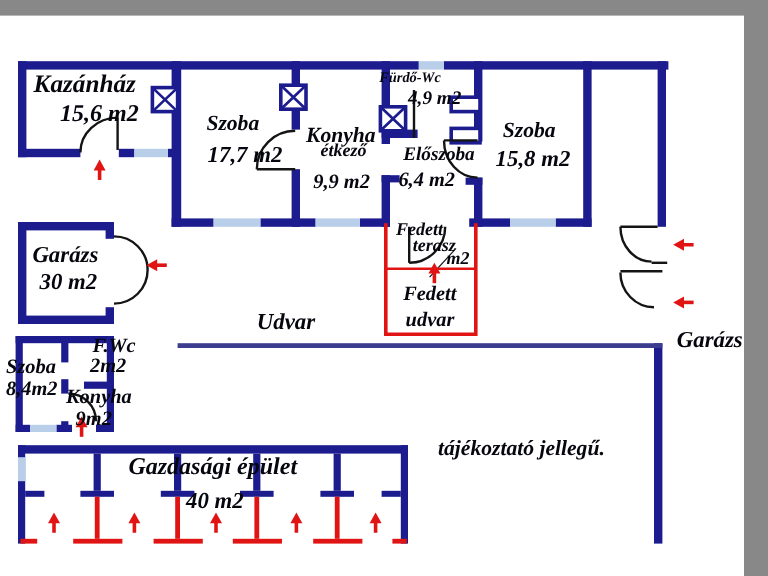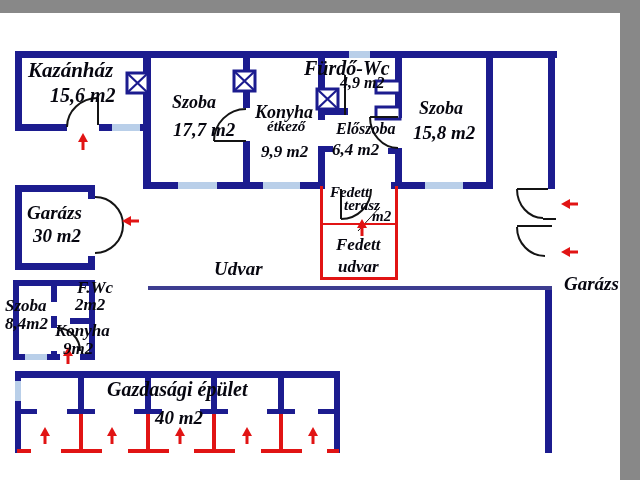--- a/index.html
+++ b/index.html
@@ -197,21 +197,21 @@
   <div class="lbl" style="left:28px;top:47px;font-size:21px">Kazánház</div>
   <div class="lbl" style="left:50px;top:72px;font-size:20px">15,6 m2</div>
 
   <div class="lbl" style="left:172px;top:80px;font-size:18px">Szoba</div>
   <div class="lbl" style="left:173px;top:107px;font-size:19px">17,7 m2</div>
 
   <div class="lbl" style="left:255px;top:90px;font-size:18px">Konyha</div>
   <div class="lbl" style="left:267px;top:106px;font-size:15px">étkező</div>
   <div class="lbl" style="left:261px;top:130px;font-size:17px">9,9 m2</div>
 
-  <div class="lbl" style="left:304px;top:45px;font-size:20px">Fürdő-Wc</div>
+  <div class="lbl" style="left:316px;top:45px;font-size:12px">Fürdő-Wc</div>
   <div class="lbl" style="left:340px;top:62px;font-size:16px">4,9 m2</div>
 
   <div class="lbl" style="left:336px;top:108px;font-size:16px">Előszoba</div>
   <div class="lbl" style="left:332px;top:128px;font-size:17px">6,4 m2</div>
 
   <div class="lbl" style="left:419px;top:86px;font-size:18px">Szoba</div>
   <div class="lbl" style="left:413px;top:110px;font-size:19px">15,8 m2</div>
 
   <div class="lbl" style="left:27px;top:190px;font-size:19px">Garázs</div>
   <div class="lbl" style="left:33px;top:213px;font-size:19px">30 m2</div>
@@ -229,14 +229,15 @@
   <div class="lbl" style="left:5px;top:284px;font-size:17px">Szoba</div>
   <div class="lbl" style="left:5px;top:302px;font-size:17px">8,4m2</div>
   <div class="lbl" style="left:77px;top:266px;font-size:17px">F.Wc</div>
   <div class="lbl" style="left:75px;top:283px;font-size:17px">2m2</div>
   <div class="lbl" style="left:55px;top:309px;font-size:17px">Konyha</div>
   <div class="lbl" style="left:63px;top:327px;font-size:17px">9m2</div>
 
   <div class="lbl" style="left:107px;top:366px;font-size:20px">Gazdasági épület</div>
   <div class="lbl" style="left:155px;top:395px;font-size:19px">40 m2</div>
 
+  <div class="lbl" style="left:365px;top:351px;font-size:18px">tájékoztató jellegű.</div>
 
 </div>
 
 </body></html>

